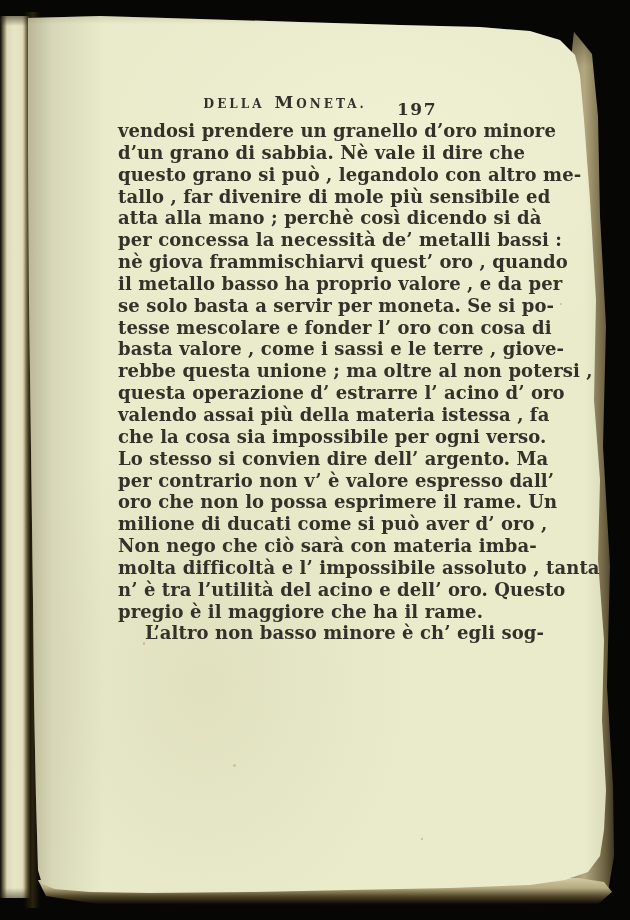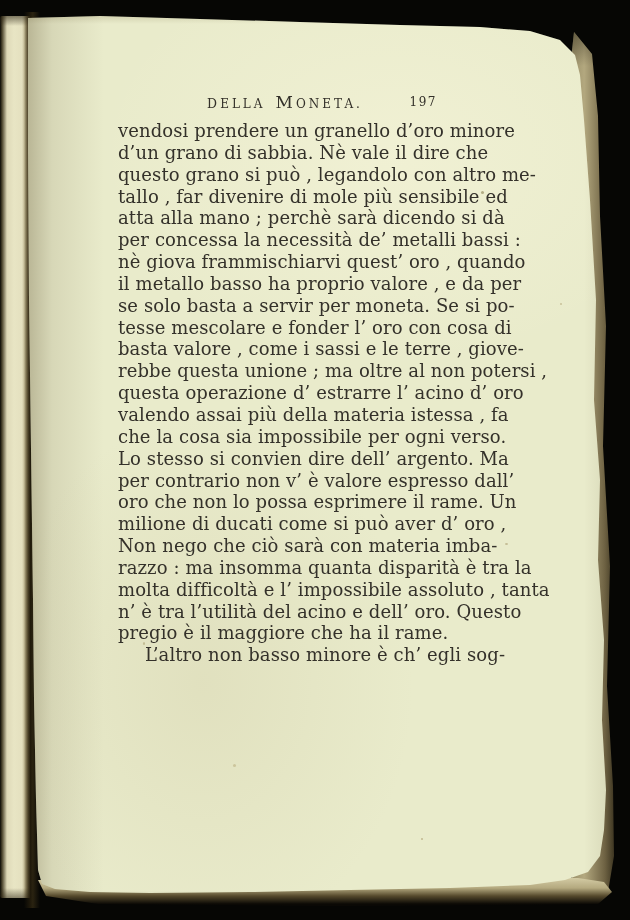--- a/index.html
+++ b/index.html
@@ -72,31 +72,32 @@
   .s4{width:2px;height:2px;left:534px;top:291px;background:#c9c29a;}
   .s5{width:2px;height:3px;left:117px;top:630px;background:#c2bb92;}
   .s6{width:3px;height:3px;left:207px;top:752px;background:#ccc59c;}
   .s7{width:2px;height:2px;left:395px;top:826px;background:#c0b990;}
   .s8{width:2px;height:2px;left:280px;top:226px;background:#cdc8a2;}
 
   
   .text-block{
     position:absolute;left:92px;top:80px;width:334px;
     color:var(--ink,#35322a);
+    font-weight:bold;
   }
   .running-header{
     position:relative;height:26px;line-height:20px;text-align:center;
   }
   .header-title{letter-spacing:3px;white-space:nowrap;}
   .header-title .word{margin:0 5px;}
   .header-title .lead{font-size:12.5px;}
   .header-title .rest{font-size:12px;}
   .header-title .w1 .lead{font-size:17px;}
   .page-number{
-    position:absolute;right:15px;top:0;font-size:12px;letter-spacing:1.5px;
+    position:absolute;right:15px;top:7px;font-size:17px;letter-spacing:1.5px;
   }
   .lines{margin-top:2px;}
   .line{
     height:21.85px;line-height:21.85px;font-size:18px;letter-spacing:.1px;
     text-align:justify;text-align-last:justify;white-space:nowrap;
   }
   .line.left{text-align:center;text-align-last:left;}
   .line.ind{text-indent:27px;}
 </style>
 </head>
@@ -122,37 +123,36 @@
     <div class="text-block">
       <div class="running-header">
         <span class="header-title"><span class="word w0"><span class="lead">D</span><span class="rest">ELLA</span></span><span class="word w1"><span class="lead">M</span><span class="rest">ONETA.</span></span></span>
         <span class="page-number">197</span>
       </div>
       <div class="lines">
           <div class="line">vendosi prendere un granello d’oro minore</div>
           <div class="line">d’un grano di sabbia. Nè vale il dire che</div>
           <div class="line">questo grano si può , legandolo con altro me-</div>
           <div class="line">tallo , far divenire di mole più sensibile ed</div>
-          <div class="line">atta alla mano ; perchè sarà dicendo si dà</div>
+          <div class="line">atta alla mano ; perchè così dicendo si dà</div>
           <div class="line">per concessa la necessità de’ metalli bassi :</div>
           <div class="line">nè giova frammischiarvi quest’ oro , quando</div>
           <div class="line">il metallo basso ha proprio valore , e da per</div>
           <div class="line">se solo basta a servir per moneta. Se si po-</div>
           <div class="line">tesse mescolare e fonder l’ oro con cosa di</div>
           <div class="line">basta valore , come i sassi e le terre , giove-</div>
           <div class="line">rebbe questa unione ; ma oltre al non potersi ,</div>
           <div class="line">questa operazione d’ estrarre l’ acino d’ oro</div>
           <div class="line">valendo assai più della materia istessa , fa</div>
           <div class="line">che la cosa sia impossibile per ogni verso.</div>
           <div class="line">Lo stesso si convien dire dell’ argento. Ma</div>
           <div class="line">per contrario non v’ è valore espresso dall’</div>
           <div class="line">oro che non lo possa esprimere il rame. Un</div>
           <div class="line">milione di ducati come si può aver d’ oro ,</div>
           <div class="line">Non nego che ciò sarà con materia imba-</div>
-          <div class="line">razzo : ma insomma quanta disparità è tra la</div>
           <div class="line">molta difficoltà e l’ impossibile assoluto , tanta</div>
           <div class="line">n’ è tra l’utilità del acino e dell’ oro. Questo</div>
           <div class="line left">pregio è il maggiore che ha il rame.</div>
           <div class="line ind">L’altro non basso minore è ch’ egli sog-</div>
         </div>
     </div>
   </div>
 
 </div>
 

